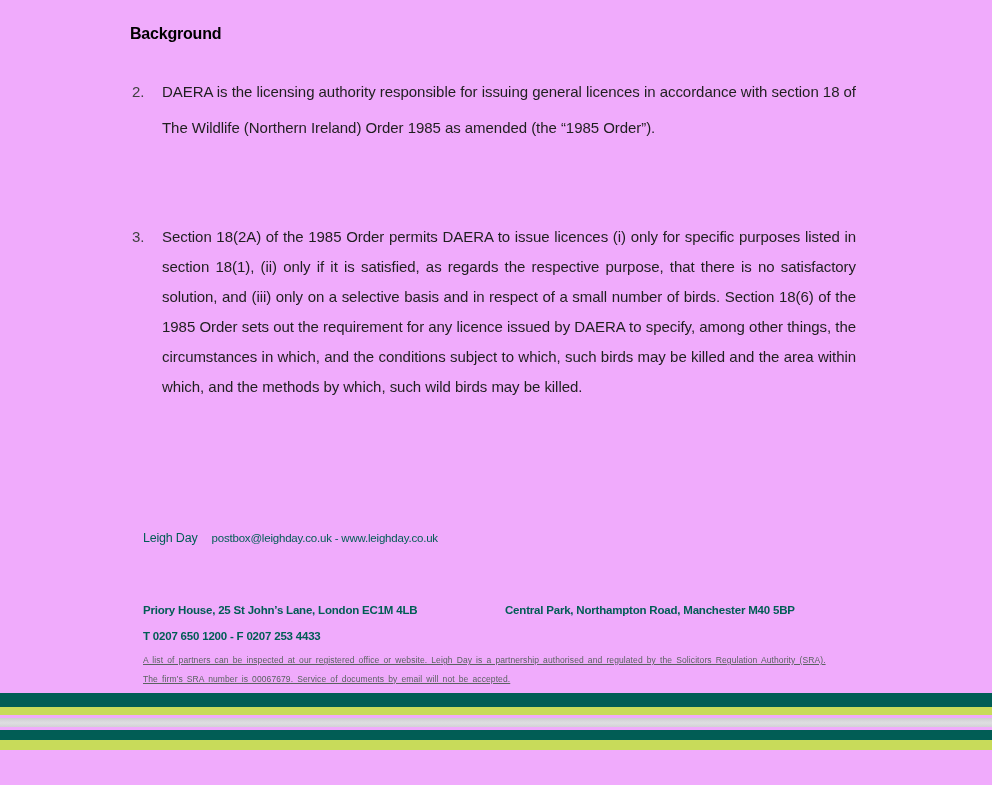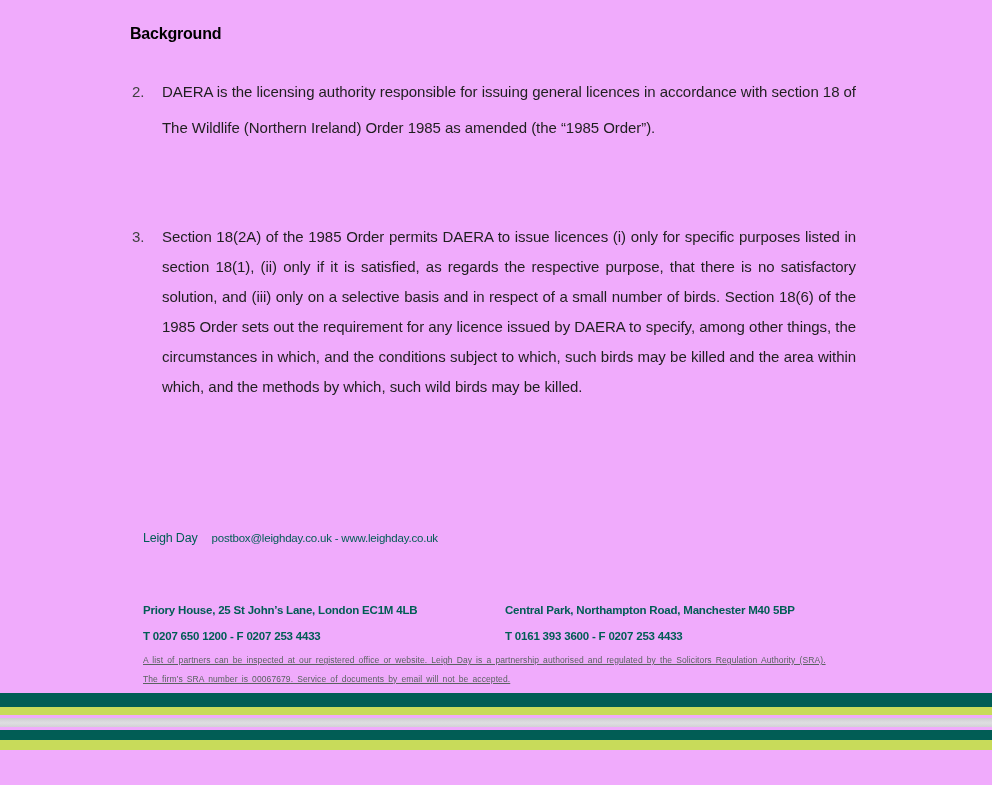--- a/index.html
+++ b/index.html
@@ -135,21 +135,20 @@
     <span class="brand">Leigh Day</span><span class="contact">postbox@leighday.co.uk  - www.leighday.co.uk</span>
   </div>
 
   <div class="office office-london">
     <div>Priory House, 25 St John’s Lane, London EC1M 4LB</div>
     <div>T 0207 650 1200 -  F 0207 253 4433</div>
   </div>
 
   <div class="office office-manchester">
     <div>Central Park, Northampton Road, Manchester M40 5BP</div>
-    <div>T 0161 393 3600 -  F 0207 253 4433</div>
   </div>
 
   <div class="legal">
     <div>A list of partners  can be inspected at our registered office  or website. Leigh  Day is a partnership authorised and  regulated by the Solicitors Regulation Authority (SRA).</div>
     <div>The firm’s  SRA  number  is 00067679. Service  of  documents by email  will  not  be  accepted.</div>
   </div>
 
   <div class="stripes">
     <div class="stripe stripe-teal-1"></div>
     <div class="stripe stripe-lime-1"></div>

